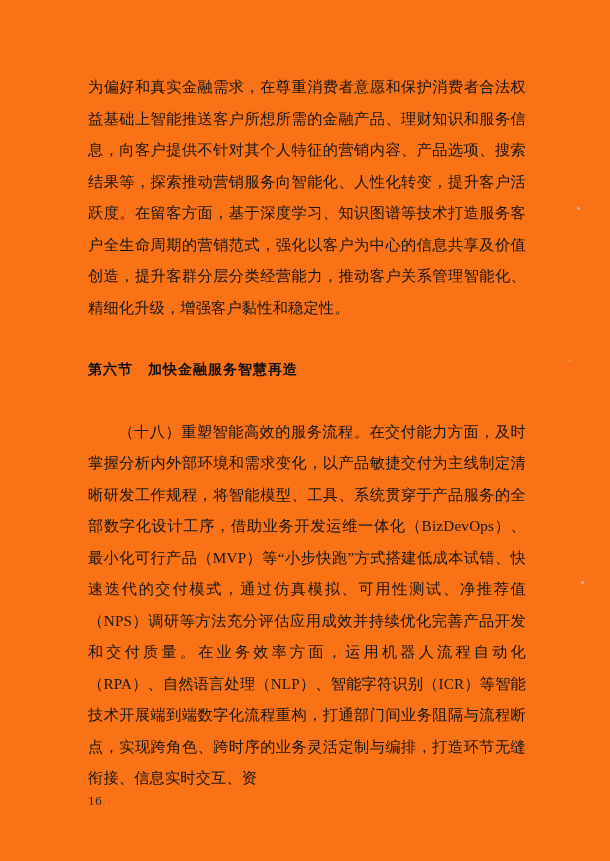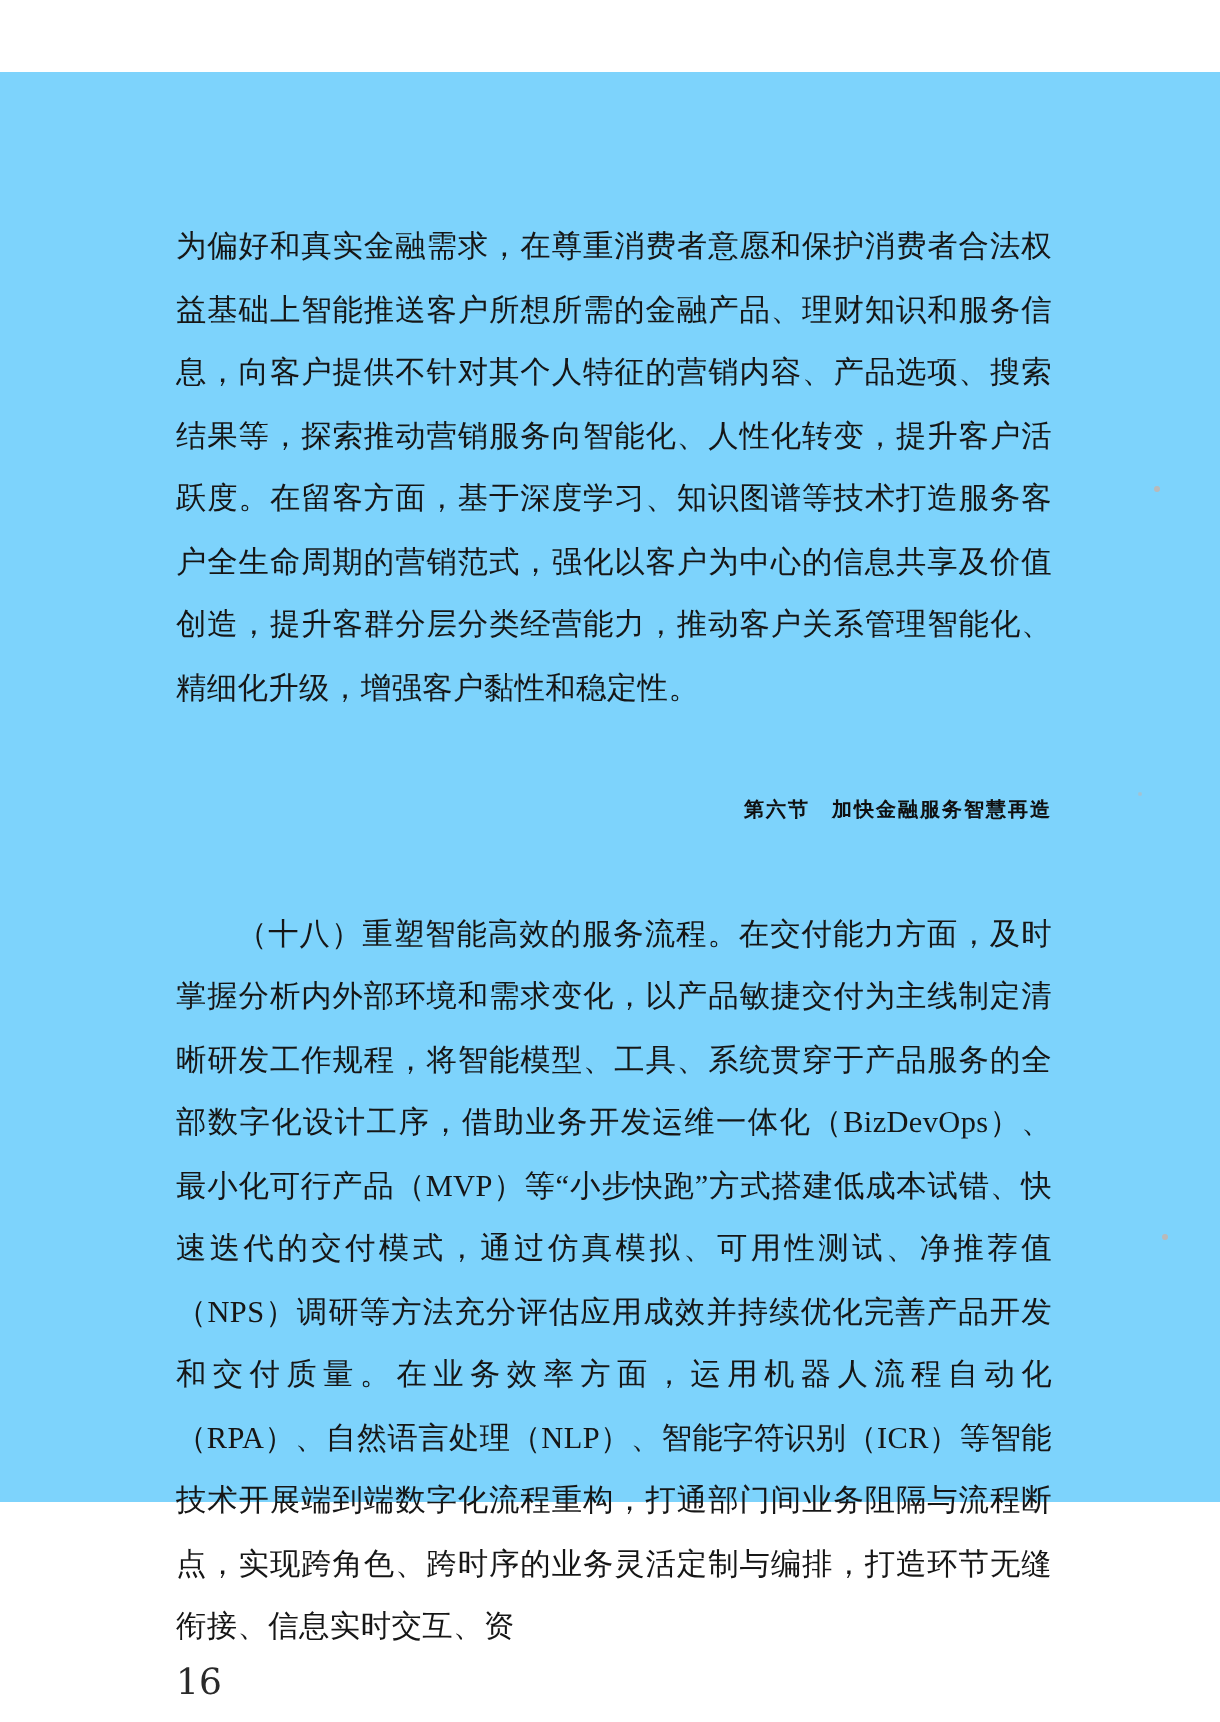--- a/index.html
+++ b/index.html
@@ -10,23 +10,22 @@
     width: 610px;
     height: 861px;
     background: #ffffff;
     font-family: "DejaVu Serif", "Liberation Serif", serif;
     color: #141414;
     overflow: hidden;
   }
   .page {
     position: relative;
     width: 610px;
-    height: 715px;
-    background: #7dd3fc;
-    margin-top: 36px;
+    height: 861px;
+    background: #f97316;
   }
   .content {
     position: absolute;
     left: 88px;
     top: 72px;
     width: 438px;
   }
   .para {
     font-size: 15.2px;
     line-height: 31.5px;
@@ -36,39 +35,39 @@
     margin: 0;
     color: #161616;
   }
   .para.indent {
     text-indent: 2em;
     font-family: Liberation Serif, serif;
   }
   .section-heading {
     font-family: "DejaVu Sans", "Liberation Sans", sans-serif;
     font-weight: bold;
-    font-size: 10px;
+    font-size: 14px;
     line-height: 31.5px;
-    text-align: right;
+    text-align: left;
     margin: 0;
     letter-spacing: 1px;
     color: #101010;
   }
   .spacer-before-heading {
     height: 30px;
   }
   .spacer-after-heading {
     height: 30px;
   }
   .page-number {
     position: absolute;
     left: 88px;
     top: 795px;
     font-family: "DejaVu Serif", "Liberation Serif", serif;
-    font-size: 18px;
+    font-size: 11px;
     color: #2a2a2a;
   }
   .speck {
     position: absolute;
     background: #b9b9b9;
     border-radius: 50%;
   }
   .speck.s1 { left: 577px; top: 207px; width: 3px; height: 3px; }
   .speck.s2 { left: 581px; top: 581px; width: 3px; height: 3px; }
   .speck.s3 { left: 569px; top: 360px; width: 2px; height: 2px; opacity: .6; }

